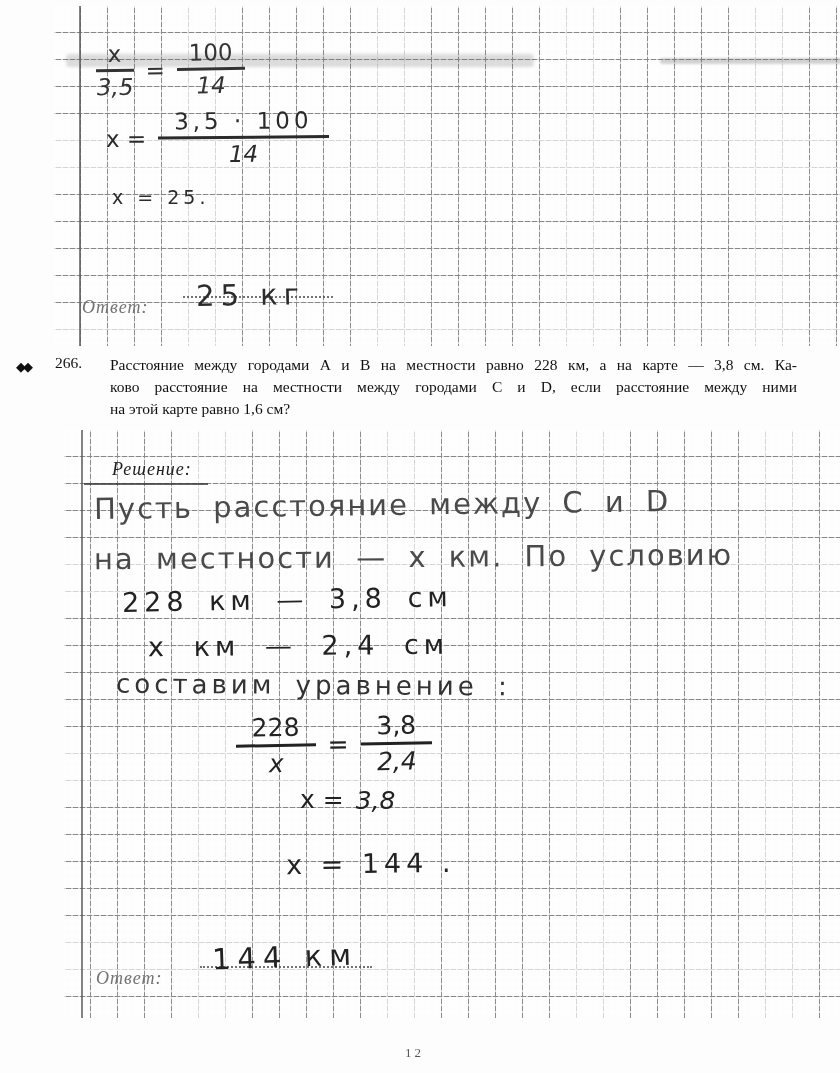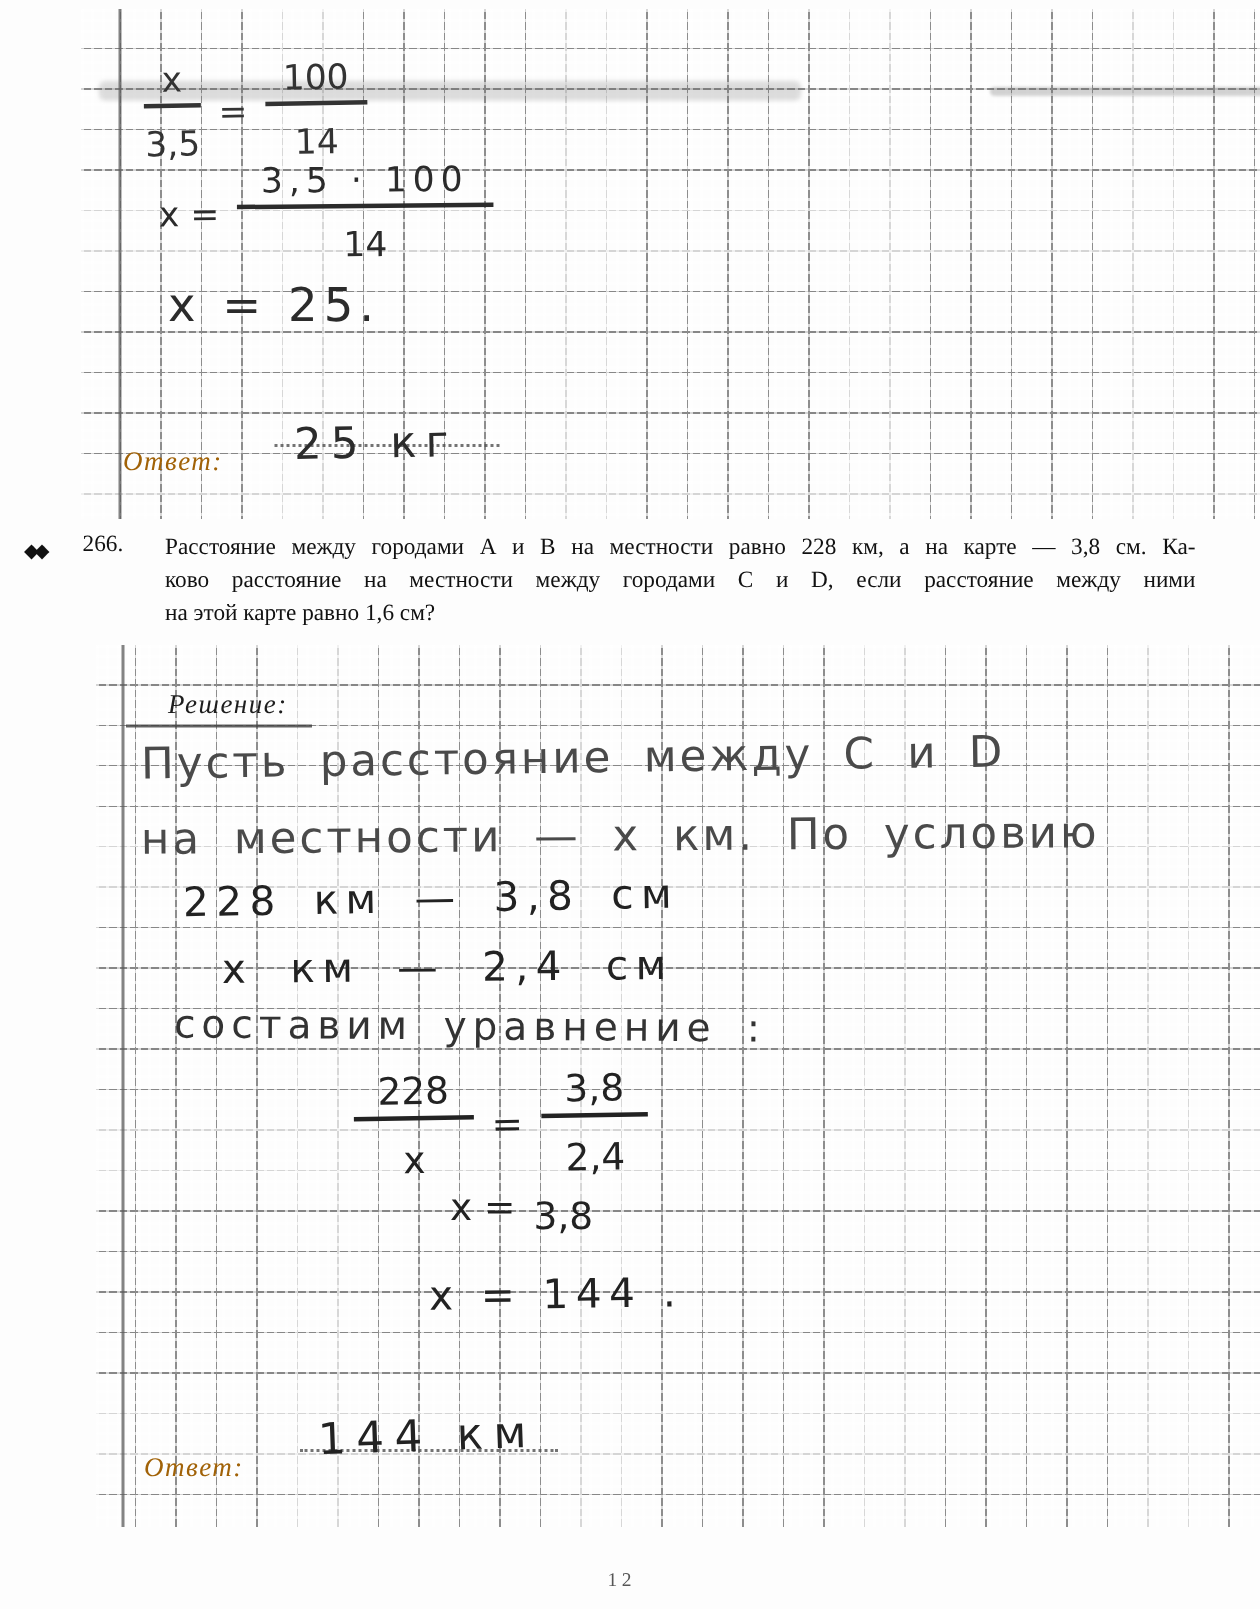--- a/index.html
+++ b/index.html
@@ -23,28 +23,28 @@
   #grid-bottom .margin-line{left:17px;}
   .smudge{position:absolute;border-radius:4px;}
   .s1{left:12px;top:48px;width:468px;height:13px;background:rgba(100,100,100,.22);filter:blur(1.5px);}
   .s2{left:606px;top:52px;width:190px;height:6px;background:rgba(110,110,110,.30);filter:blur(1px);}
 
   
   .hw{font-family:"DejaVu Sans",sans-serif;position:absolute;white-space:nowrap;}
   .eq{display:flex;align-items:center;gap:12px;}
   .frac{display:inline-flex;flex-direction:column;align-items:center;vertical-align:middle;}
   .frac .num{border-bottom:3px solid currentColor;padding:0 12px 2px;}
-  .frac .den{padding-top:12px;}
+  .frac .den{padding-top:2px;font-style:italic;}
 
   #t-eq1{left:96px;top:40px;font-size:23px;color:#333;transform:rotate(-1deg);}
   #t-eq2{left:106px;top:108px;font-size:23px;color:#2b2b2b;transform:rotate(-0.5deg);}
   #t-eq2 .num{letter-spacing:4px;padding:0 16px 2px;}
-  #t-eq3{left:112px;top:186px;font-size:31px;letter-spacing:4px;color:#2b2b2b;}
+  #t-eq3{left:112px;top:186px;font-size:19px;letter-spacing:4px;color:#2b2b2b;}
 
-  .answer-label{position:absolute;font:italic 18px "Liberation Serif",serif;color:#a16207;letter-spacing:1px;}
+  .answer-label{position:absolute;font:italic 18px "Liberation Serif",serif;color:#737373;letter-spacing:1px;}
   .answer-dots{position:absolute;border-bottom:2px dotted rgba(80,80,80,.8);}
   #t-ans-label{left:82px;top:297px;}
   #t-ans-dots{left:183px;top:296px;width:150px;}
   #t-ans-value{left:196px;top:278px;font-size:29px;letter-spacing:6px;color:#2b2b2b;transform:rotate(-1deg);}
 
   
   #problem{position:absolute;left:0;top:352px;width:840px;color:#111;}
   #prob-marker{position:absolute;left:16px;top:7px;font-size:13px;letter-spacing:-3px;color:#111;}
   #prob-number{position:absolute;left:55px;top:2px;font-weight:normal;font-size:15.5px;}
   .prob-line{position:absolute;left:110px;width:687px;font-size:15.5px;line-height:21px;}

